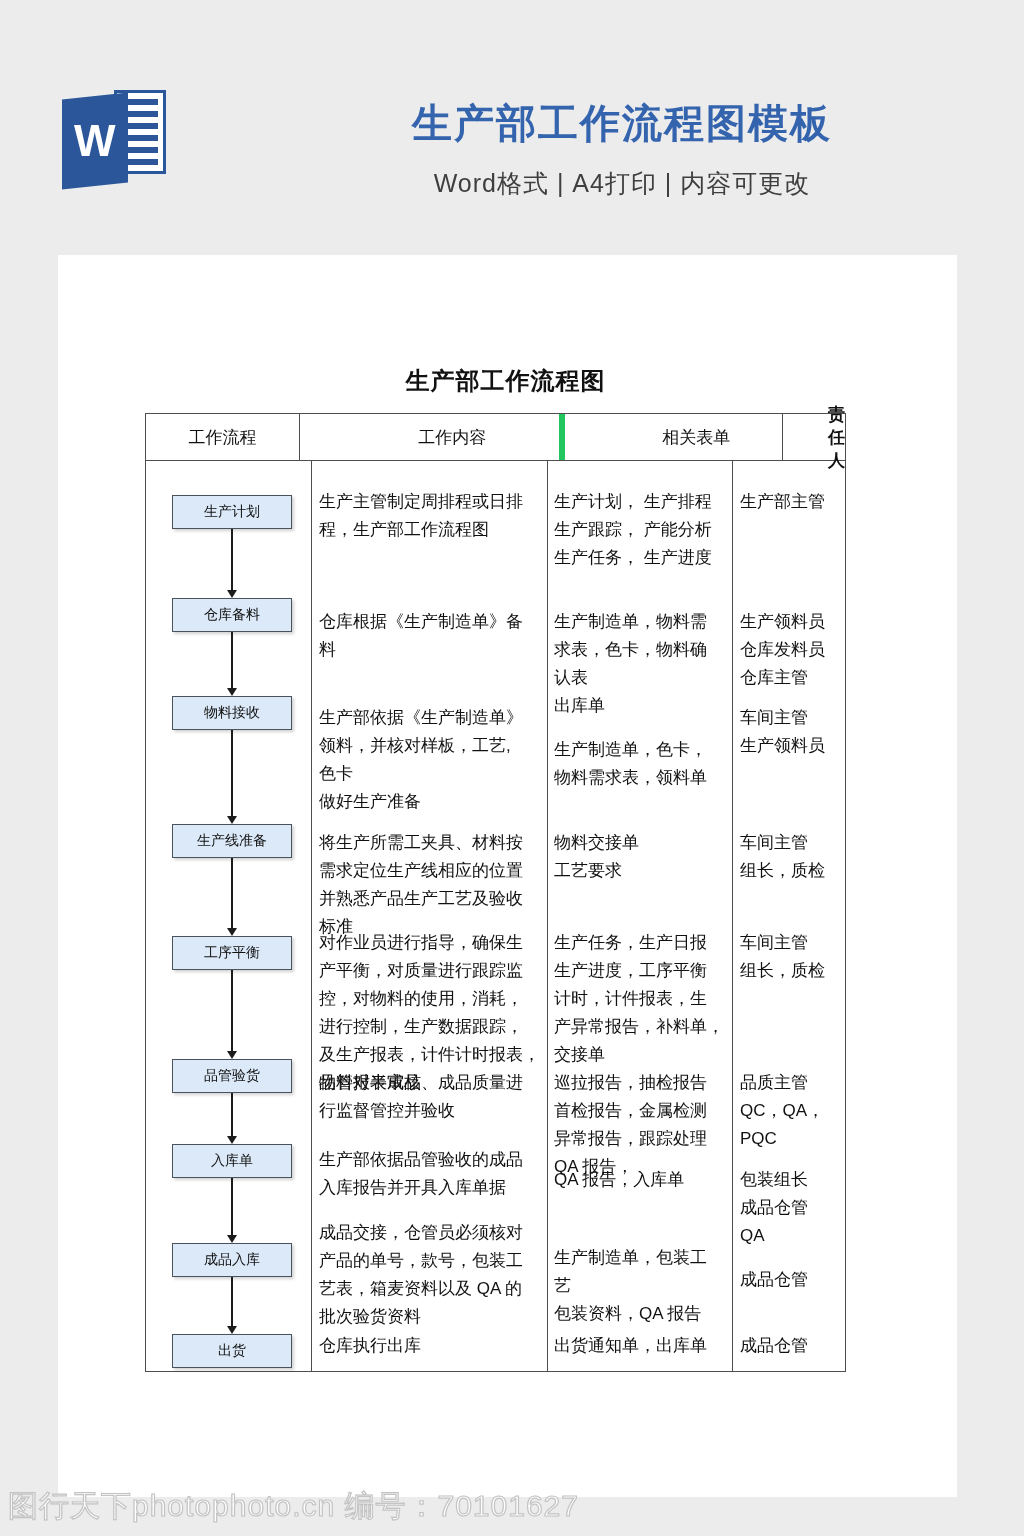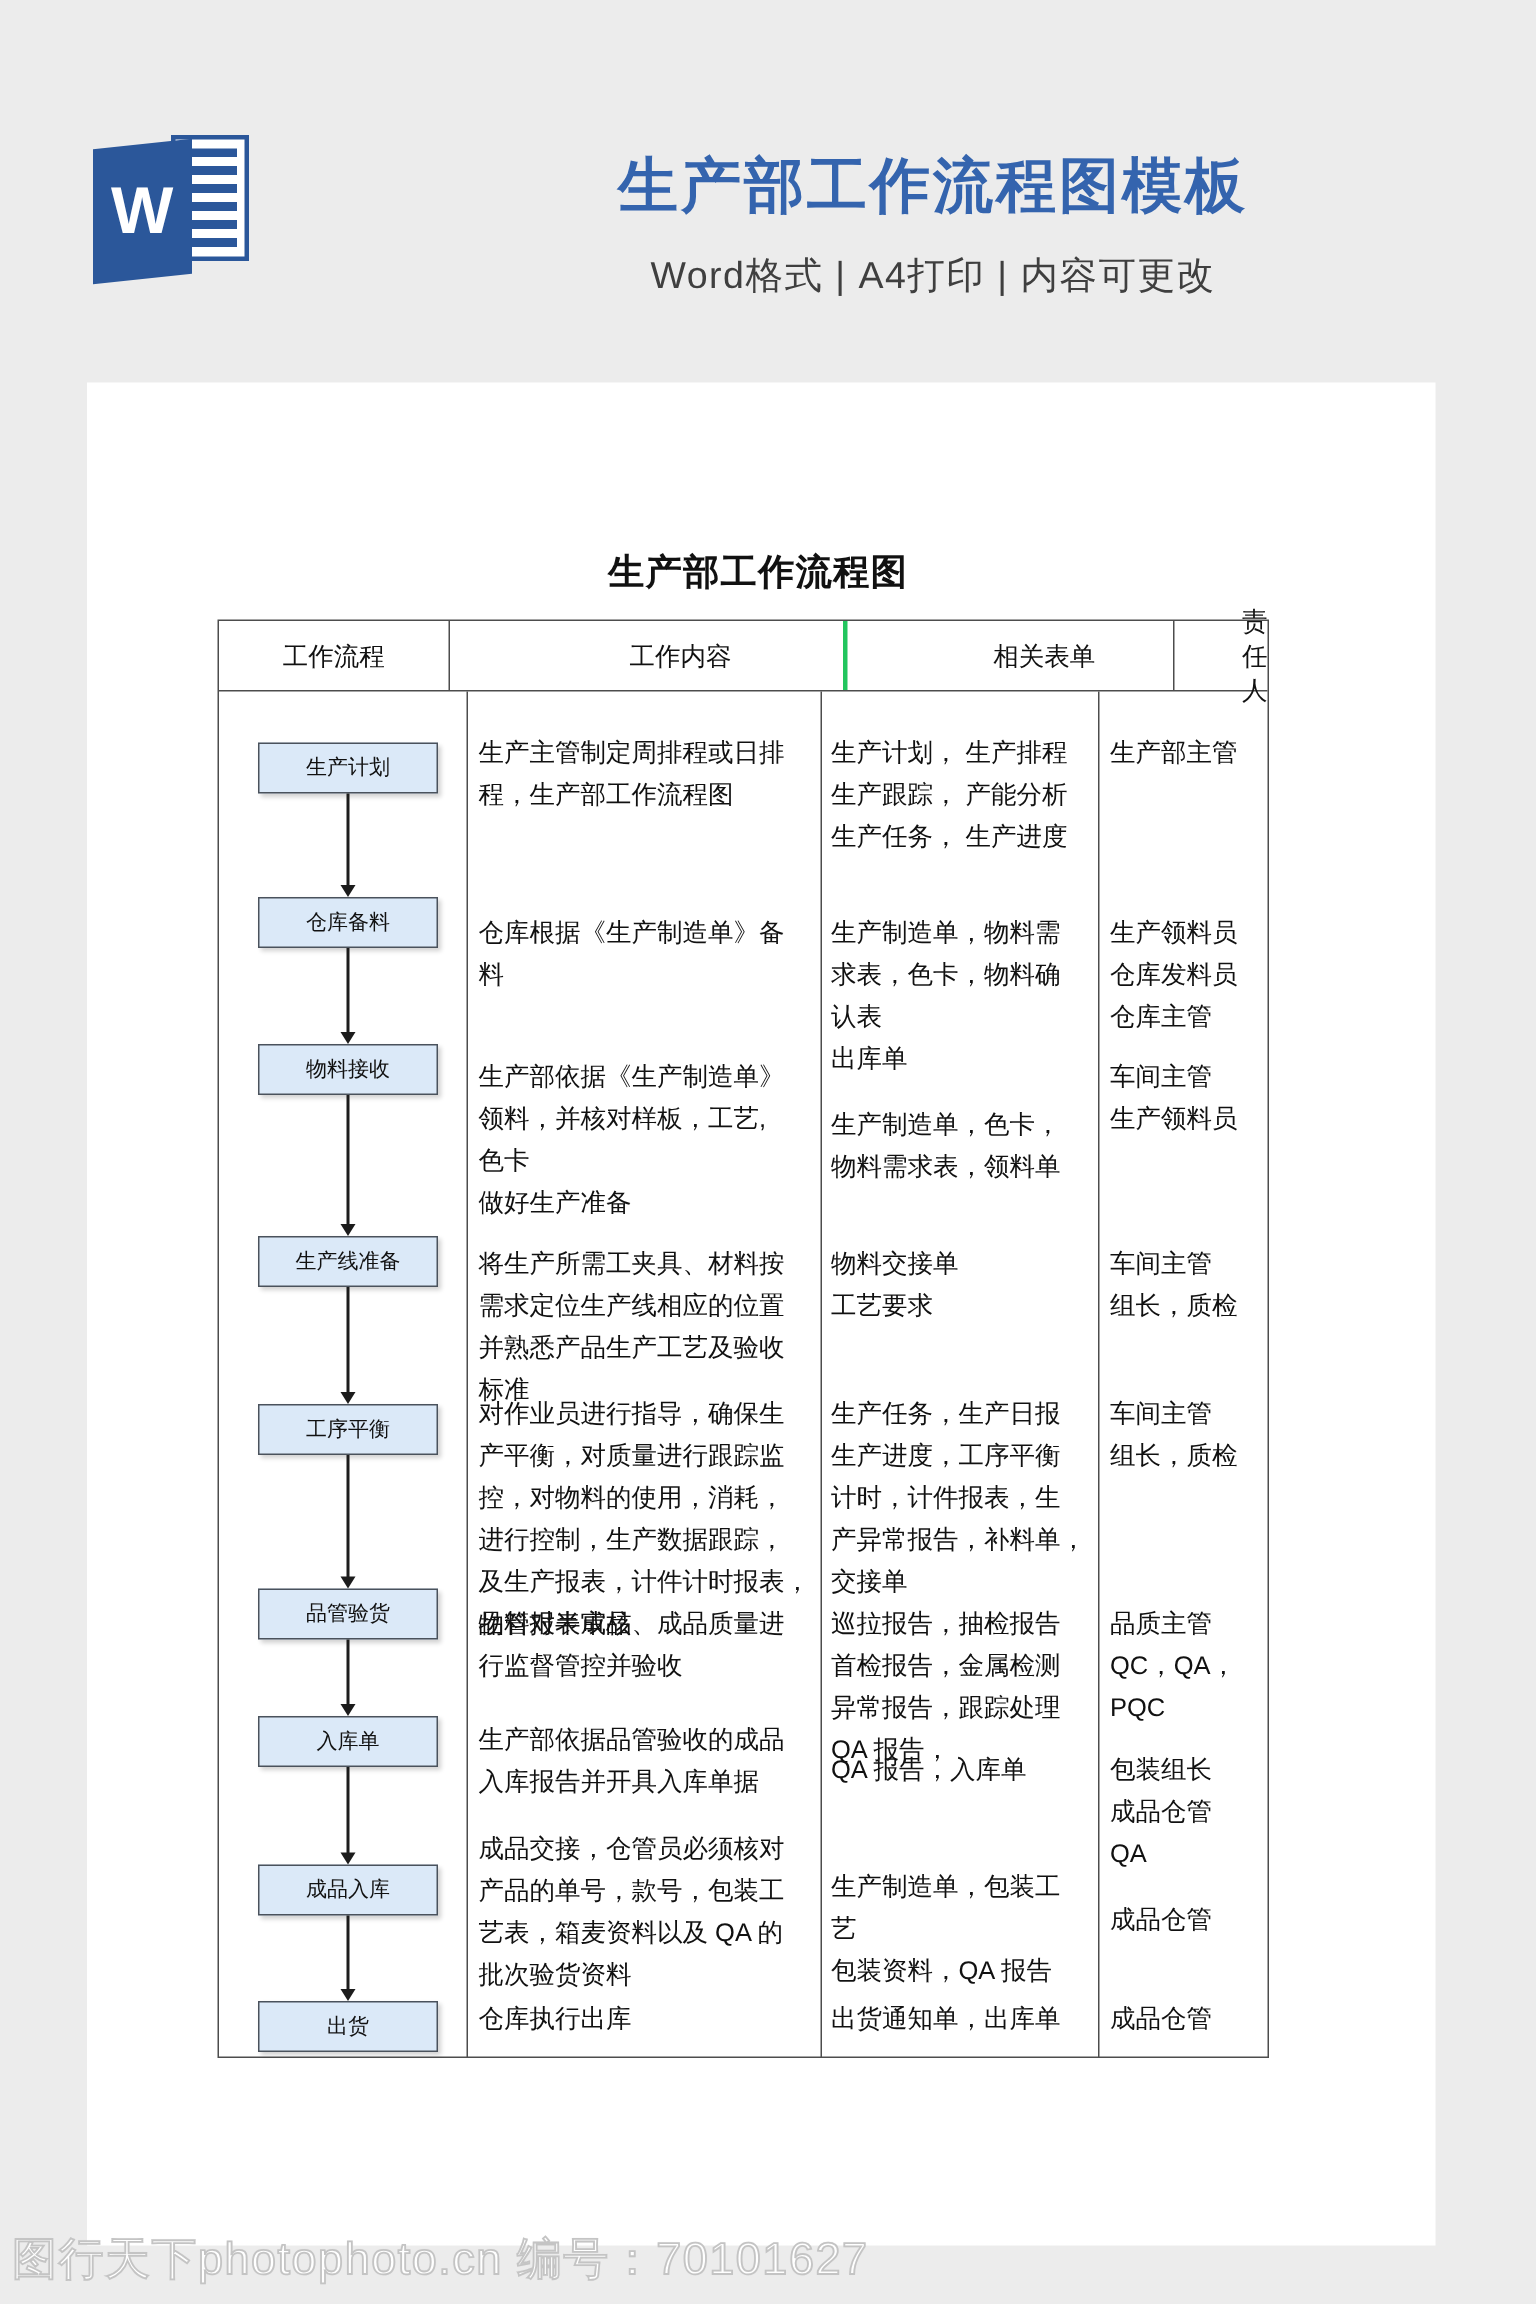--- a/index.html
+++ b/index.html
@@ -31,23 +31,23 @@
   
   .page { position:absolute; left:58px; top:255px; width:899px; height:1242px; background:#ffffff; }
   .doc-title { position:absolute; left:97px; top:110px; width:701px; text-align:center;
                font-size:24px; font-weight:bold; color:#111; letter-spacing:1px; }
 
   .flow-table { position:absolute; left:87px; top:158px; width:701px; height:959px;
                 border:1px solid #4d4d4d; background:#fff; }
   .thead { display:flex; height:47px; border-bottom:1px solid #4d4d4d;gap:45px; }
   .th { display:flex; align-items:center; justify-content:center; font-size:17px; color:#111; }
   .th.c1 { width:165px; border-right:1px solid #4d4d4d; }
-  .th.c2 { width:236px; border-right:3px solid #22c55e; }
+  .th.c2 { width:236px; border-right:6px solid #22c55e; }
   .th.c3 { width:185px; border-right:1px solid #4d4d4d; }
-  .th.c4 { flex:1; }
+  .th.c4 { flex:1;font-weight:bold; }
   .tbody { position:relative; height:911px; }
   .vline { position:absolute; top:0; bottom:0; width:1px; background:#4d4d4d; }
   .v1 { left:165px; } .v2 { left:401px; } .v3 { left:586px; }
 
   
   .flow-box { position:absolute; left:26px; width:120px; height:34px;
               background:#dbe9f8; border:1.5px solid #4a525c;
               box-shadow:2px 2px 3px rgba(0,0,0,0.18);
               display:flex; align-items:center; justify-content:center;
               font-size:14px; color:#111; }

